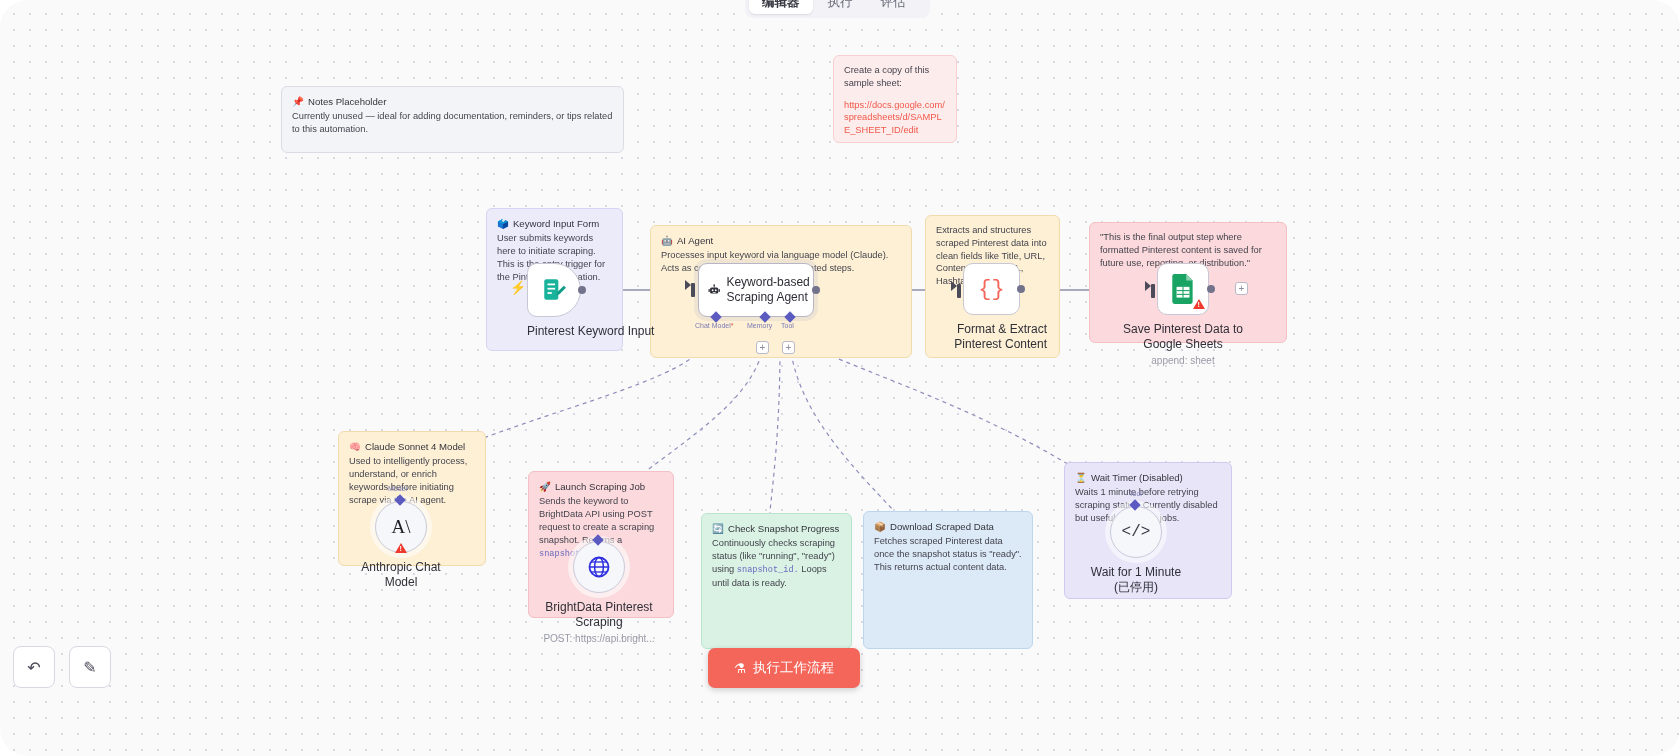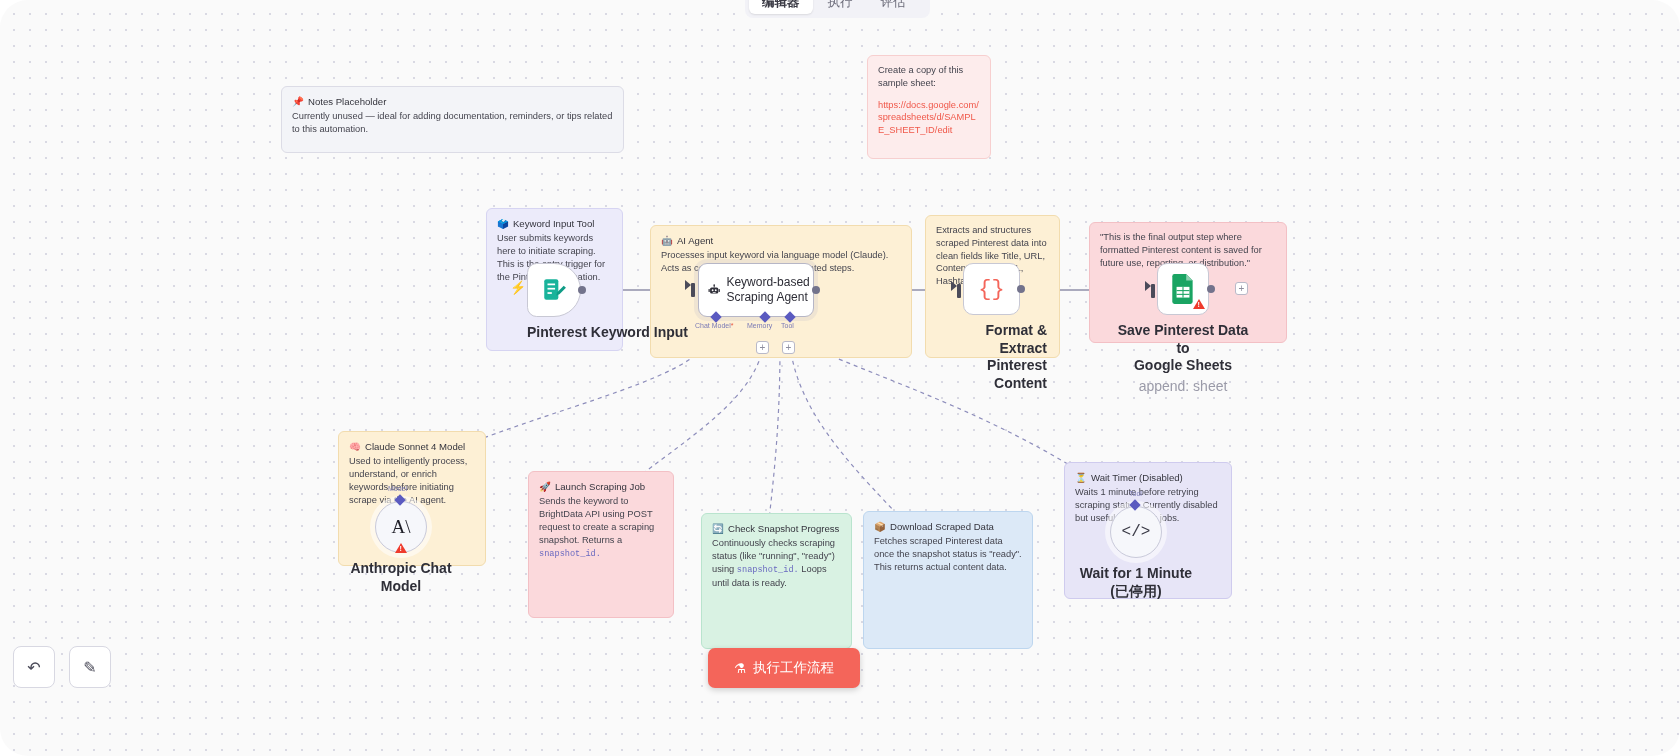--- a/index.html
+++ b/index.html
@@ -110,30 +110,30 @@
   .node-circle {
     width: 52px; height: 52px;
     background: #f6f7fb;
     border: 1.4px solid #c9cada;
     border-radius: 50%;
     display: flex; align-items: center; justify-content: center;
     box-shadow: 0 0 0 5px rgba(255,255,255,.55);
   }
   .node-caption {
     margin-top: 7px;
-    font-size: 14px;
+    font-size: 12px;
     text-align: center;
     color: #2f2f38;
     line-height: 1.25;
-    font-weight: 700;
+    font-weight: 400;
     white-space: pre-line;
   }
   .node-sub {
     margin-top: 3px;
-    font-size: 14px;
+    font-size: 10px;
     color: #9a9aa8;
     text-align: center;
     white-space: nowrap;
     overflow: hidden;
   }
   .port-label {
     position: absolute;
     font-size: 7px;
     color: #7b7bb5;
     white-space: nowrap;
@@ -246,29 +246,29 @@
   </div>
 
   <div class="sticky s-grey" style="left:281px; top:86px; width:343px; height:67px;">
     <div class="title">
       <span style="color:#e8453c;">📌</span>
       <span>Notes Placeholder</span>
     </div>
     <div class="body">Currently unused — ideal for adding documentation, reminders, or tips related to this automation.</div>
   </div>
 
-  <div class="sticky s-pinkpl" style="left:867px; top:55px; width:124px; height:104px;">
+  <div class="sticky s-pinkpl" style="left:833px; top:55px; width:124px; height:88px;">
     <div class="body">Create a copy of this sample sheet:</div>
     <span class="link">https://docs.google.com/spreadsheets/d/SAMPLE_SHEET_ID/edit</span>
   </div>
 
   <div class="sticky s-purple" style="left:486px; top:208px; width:137px; height:143px;">
     <div class="title">
       <span>🗳️</span>
-      <span>Keyword Input Tool</span>
+      <span>Keyword Input Form</span>
     </div>
     <div class="body">User submits keywords here to initiate scraping. This is the entry trigger for the Pinterest automation.</div>
   </div>
 
   <div class="sticky s-yellow" style="left:650px; top:225px; width:262px; height:133px;">
     <div class="title">
       <span>🤖</span>
       <span>AI Agent</span>
     </div>
     <div class="body">Processes input keyword via language model (Claude). Acts as controller for all scraping-related steps.</div>
@@ -412,20 +412,35 @@
     <span class="port-label" style="left:13px; top:-16px;">Model</span>
     <div class="diamond" style="left:21px; top:-5px;"></div>
     <div class="node-circle">
       <span style="font-size:19px; color:#1f1f28; font-family:'Liberation Serif', serif;">A\</span>
     </div>
     <div class="warn" style="left:20px; top:42px;"></div>
     <div class="node-caption" style="width:110px; margin-left:-29px; ">Anthropic Chat
 Model</div>
   </div>
 
+  <div class="node-wrap" style="left:573px; top:541px;">
+    <div class="diamond" style="left:21px; top:-5px;"></div>
+    <div class="node-circle">
+      <svg width="24" height="24" viewBox="0 0 24 24">
+        <circle cx="12" cy="12" r="9.5" fill="none" stroke="#2f2fe0" stroke-width="1.8"></circle>
+        <ellipse cx="12" cy="12" rx="4.4" ry="9.5" fill="none" stroke="#2f2fe0" stroke-width="1.5"></ellipse>
+        <line x1="2.5" y1="12" x2="21.5" y2="12" stroke="#2f2fe0" stroke-width="1.5"></line>
+        <line x1="4" y1="7" x2="20" y2="7" stroke="#2f2fe0" stroke-width="1.3"></line>
+        <line x1="4" y1="17" x2="20" y2="17" stroke="#2f2fe0" stroke-width="1.3"></line>
+      </svg>
+    </div>
+    <div class="node-caption" style="width:140px; margin-left:-44px;">BrightData Pinterest
+Scraping</div>
+    <div class="node-sub" style="width:144px; margin-left:-46px;">POST: https://api.bright...</div>
+  </div>
 
 
 
   <div class="node-wrap" style="left:1110px; top:506px;">
     <span class="port-label" style="left:19px; top:-16px;">Tool</span>
     <div class="diamond" style="left:21px; top:-5px;"></div>
     <div class="node-circle">
       <span style="font-size:16px; color:#3a3a46; font-family:'Liberation Mono', monospace;">&lt;/&gt;</span>
     </div>
     <div class="node-caption" style="width:120px; margin-left:-34px;">Wait for 1 Minute

